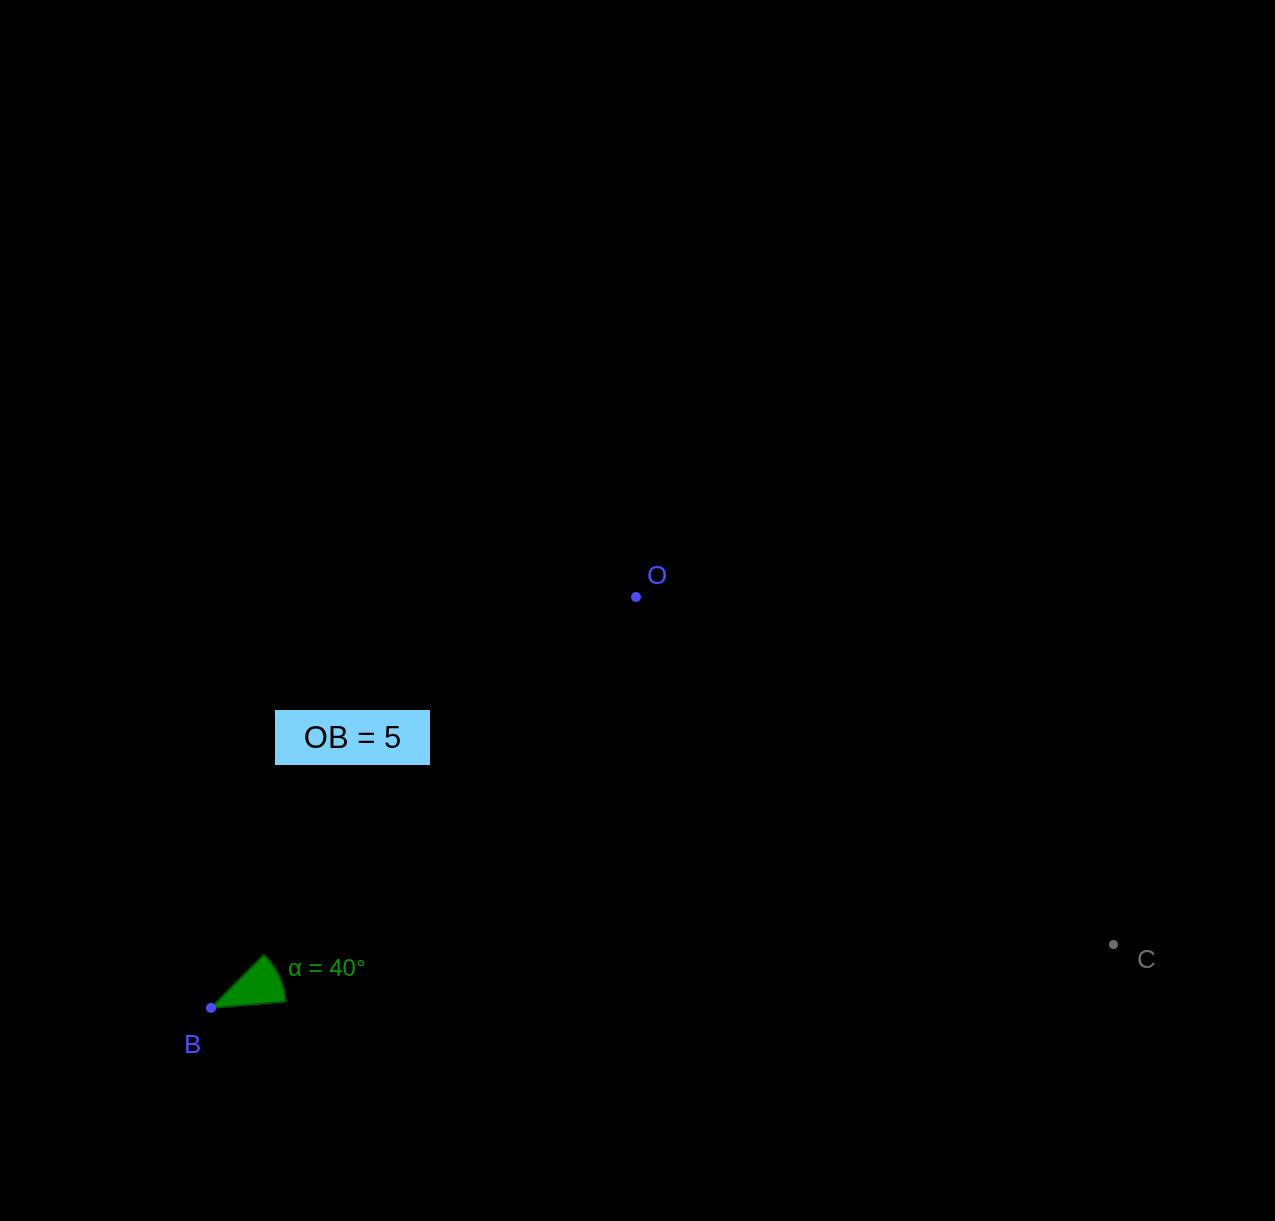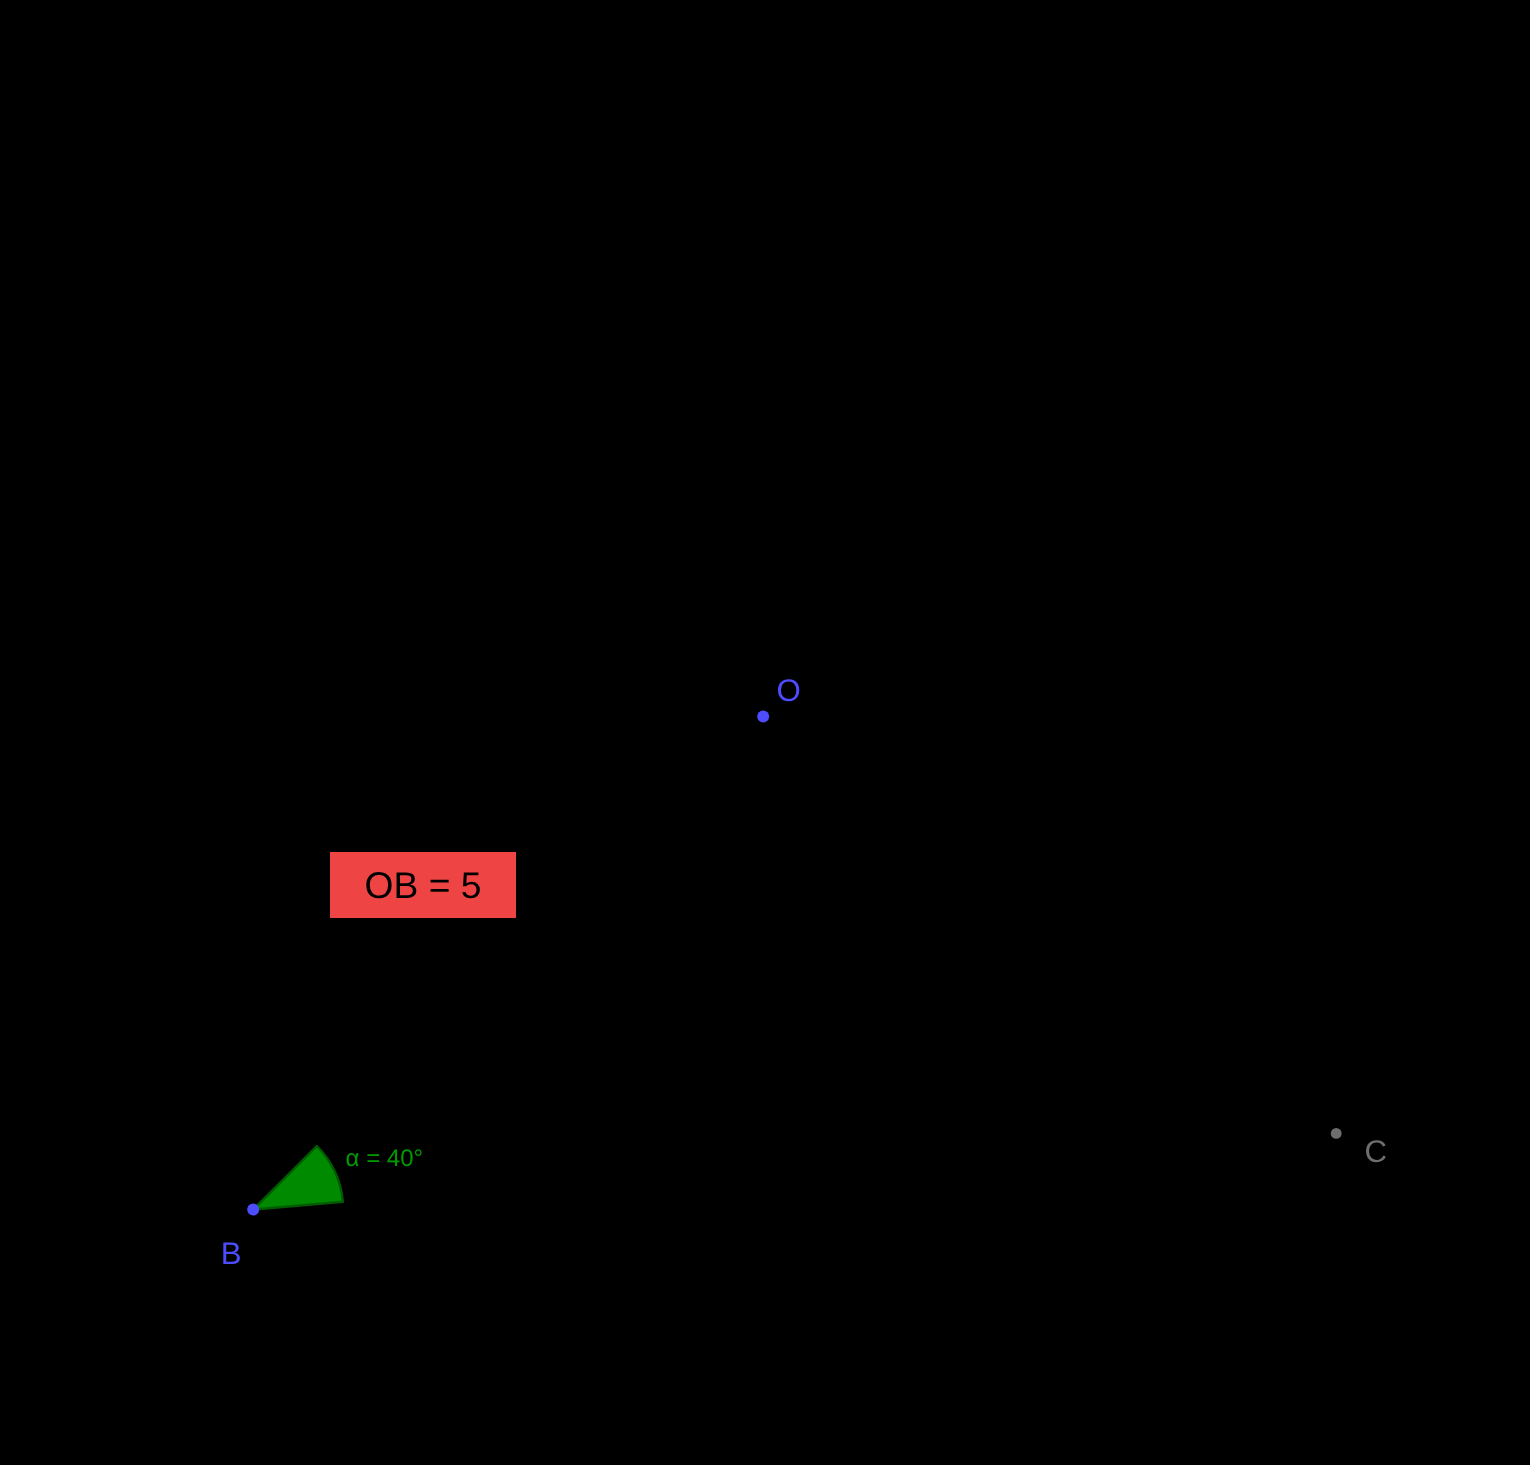--- a/index.html
+++ b/index.html
@@ -32,27 +32,27 @@
   .plabel {
     position: absolute;
     font-size: 26px;
     line-height: 1;
     white-space: nowrap;
   }
   .plabel.blue { color: #4d4dff; }
   .plabel.gray { color: #6e6e6e; }
   .plabel.green {
     color: #009b00;
-    font-size: 20px;
+    font-size: 24px;
   }
   .measure-box {
     position: absolute;
     width: 155px;
     height: 55px;
-    background: #ef4444;
+    background: #7dd3fc;
     color: #000000;
     display: flex;
     align-items: center;
     justify-content: center;
     font-size: 31px;
   }
   .sector {
     position: absolute;
   }
   .sector path {

